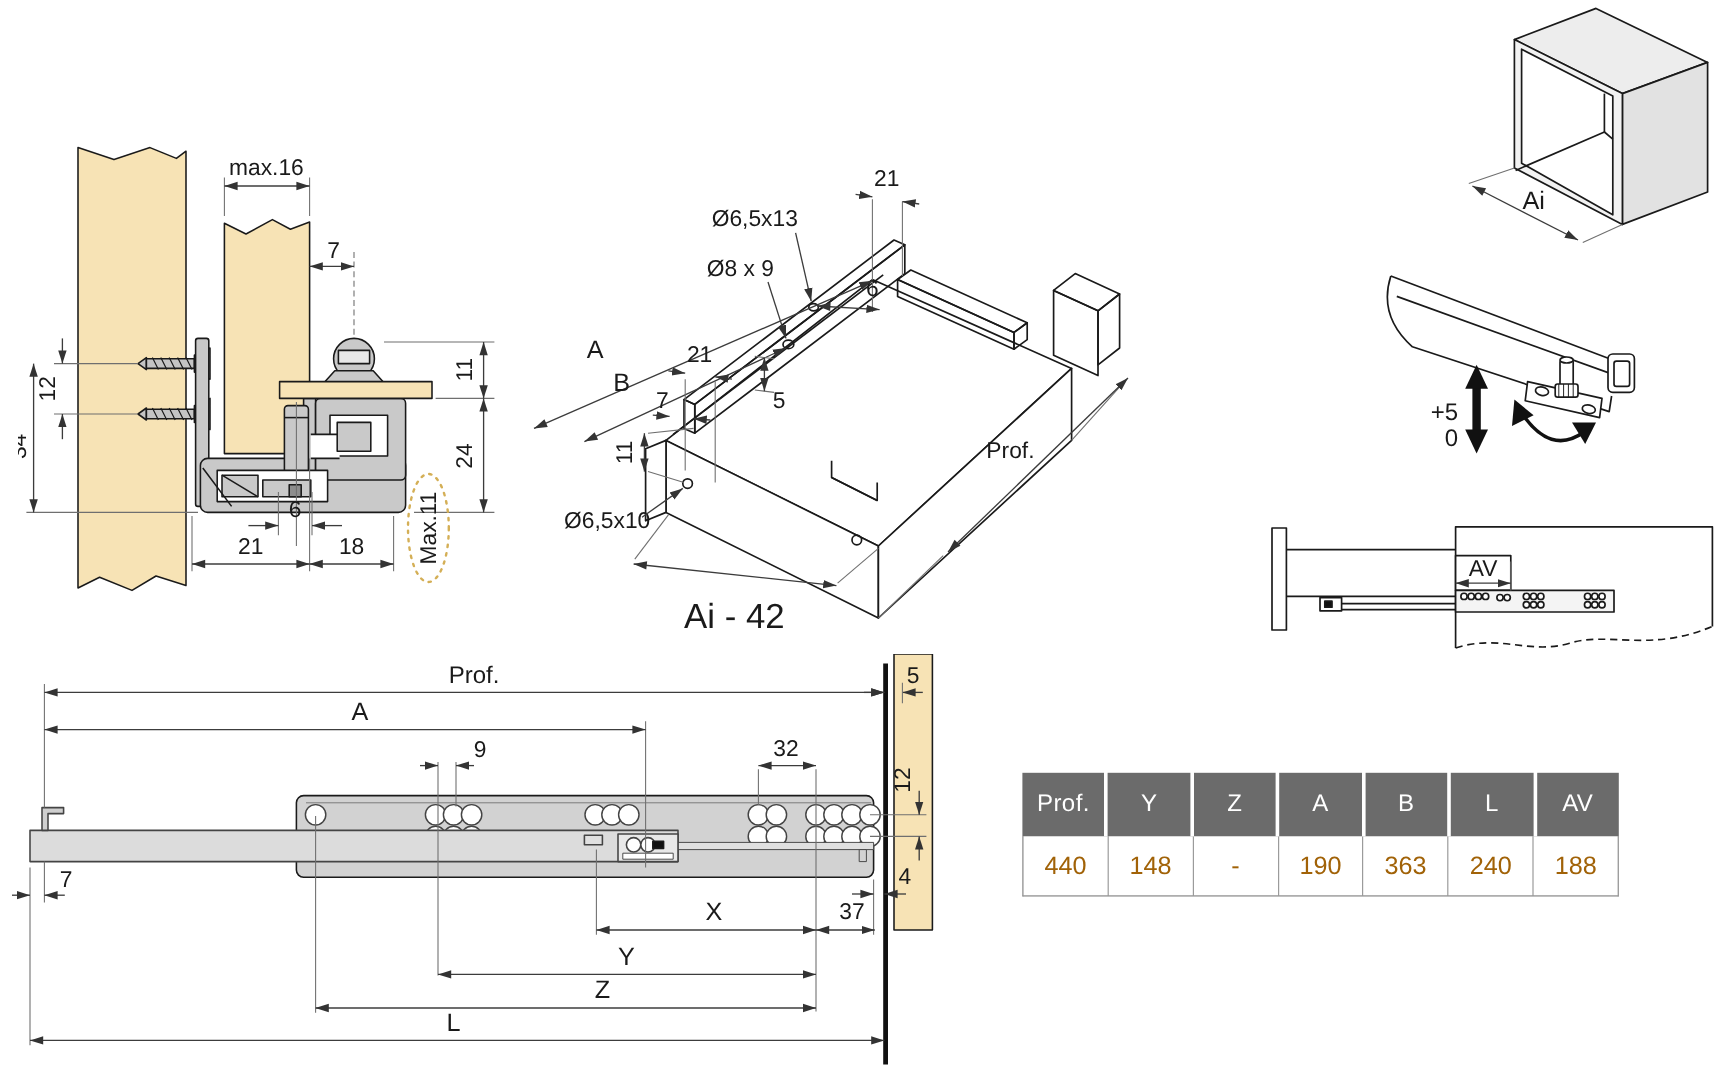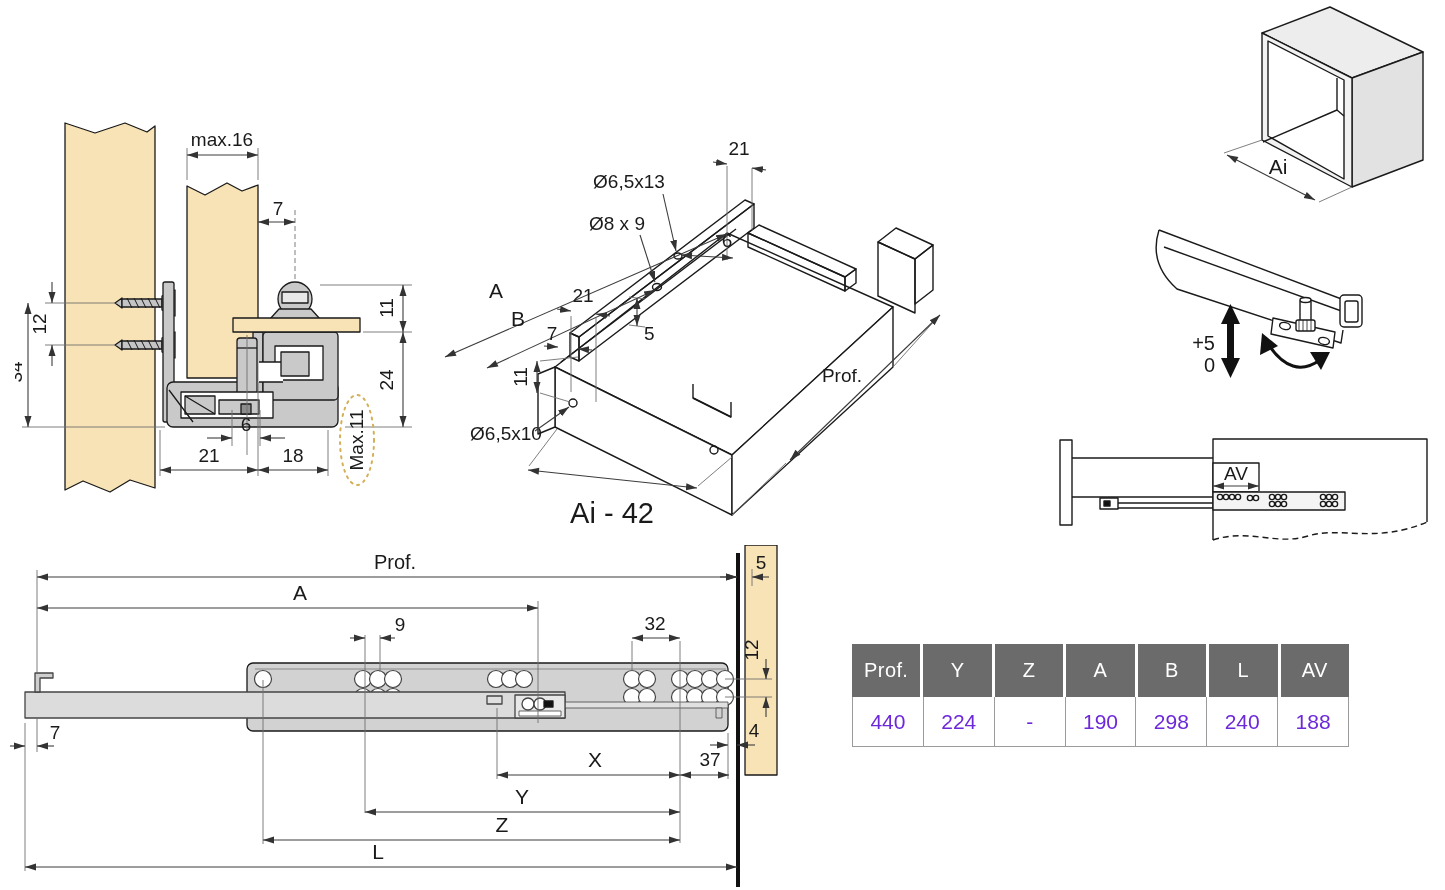--- a/index.html
+++ b/index.html
@@ -13,21 +13,21 @@
   .ext{stroke:#6f6f6f;stroke-width:0.9;fill:none;}
   .dtxt{font-size:19px;}
   .ltxt{font-size:21px;}
   
   .spec-table{position:absolute;left:852px;top:644px;width:497px;}
   .t-head{display:grid;grid-template-columns:repeat(7,1fr);gap:3px;}
   .t-head .cell{background:#6b6b6b;color:#fff;height:53px;display:flex;align-items:center;
                 justify-content:center;font-size:20px;letter-spacing:.4px;}
   .t-body{display:grid;grid-template-columns:repeat(7,1fr);gap:1px;background:#9b9b9b;
           border:1px solid #9b9b9b;border-top:none;}
-  .t-body .cell{background:#fff;color:#6d28d9;height:49px;display:flex;align-items:center;
+  .t-body .cell{background:#fff;color:#a16207;height:49px;display:flex;align-items:center;
                 justify-content:center;font-size:21px;}
 </style>
 </head>
 <body>
 
 <div class="canvas">
 
   <svg style="left:15px;top:110px;" width="420" height="395" viewBox="0 0 420 395">
     <defs>
       <marker id="aE" markerUnits="userSpaceOnUse" markerWidth="12" markerHeight="9" refX="11" refY="4.5" orient="auto">
@@ -467,22 +467,22 @@
       <div class="cell">Prof.</div>
       <div class="cell">Y</div>
       <div class="cell">Z</div>
       <div class="cell">A</div>
       <div class="cell">B</div>
       <div class="cell">L</div>
       <div class="cell">AV</div>
     </div>
     <div class="t-body">
       <div class="cell">440</div>
-      <div class="cell">224</div>
+      <div class="cell">148</div>
       <div class="cell">-</div>
       <div class="cell">190</div>
-      <div class="cell">298</div>
+      <div class="cell">363</div>
       <div class="cell">240</div>
       <div class="cell">188</div>
     </div>
   </div>
 
 </div>
 
 </body></html>

